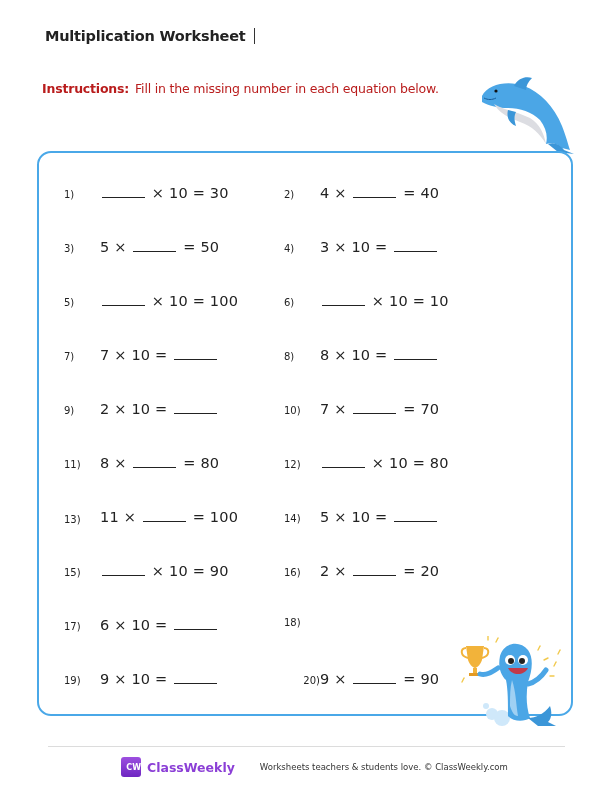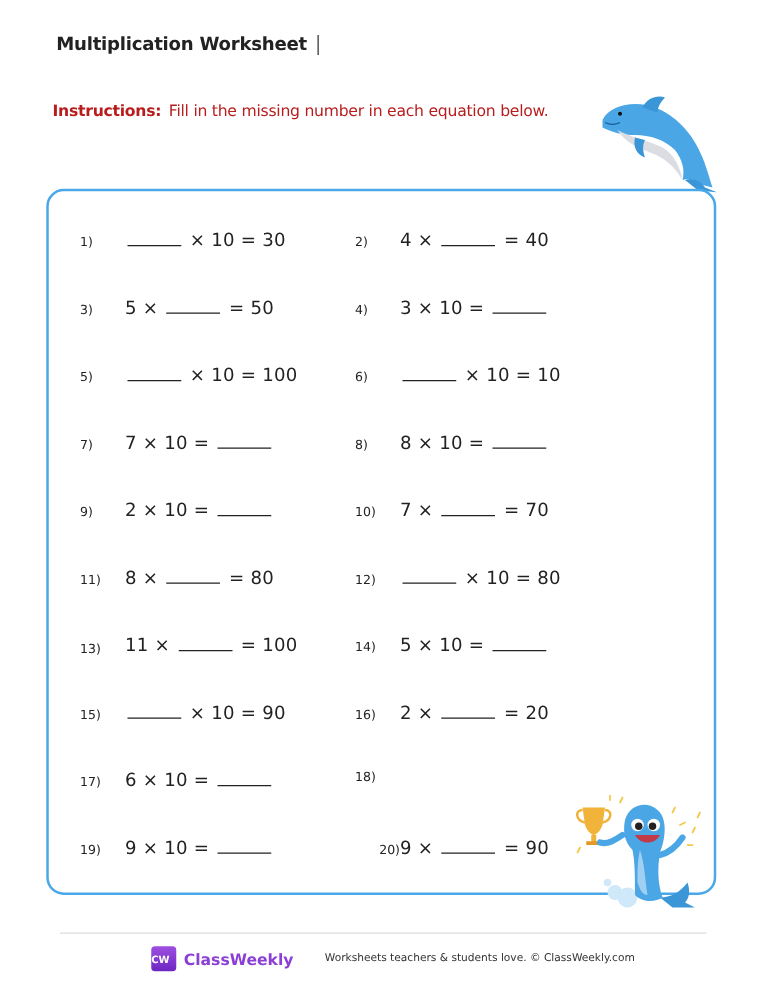--- a/index.html
+++ b/index.html
@@ -15,21 +15,21 @@
          border: 2.5px solid #4aa8e8; border-radius: 14px; box-sizing: border-box; }
   .problem { position: absolute; display: flex; align-items: baseline; white-space: nowrap; }
   .num { font-size: 10px; color: #222; width: 36px; display: inline-block; }
   .eq { font-size: 14.5px; color: #222; letter-spacing: 0.2px; }
   .blank { display: inline-block; width: 43px; border-bottom: 1px solid #222; height: 1px; vertical-align: baseline; margin: 0 2px; }
   .dolphin-top { position: absolute; left: 474px; top: 74px; width: 100px; height: 80px; }
   .dolphin-bottom { position: absolute; left: 458px; top: 636px; width: 120px; height: 92px; }
   .footer-line { position: absolute; left: 48px; top: 746px; width: 517px; height: 1px; background: #dcdcdc; }
   .footer { position: absolute; top: 757px; left: 121px; display: flex; align-items: center; white-space: nowrap; }
   .logo { width: 20px; height: 20px; background: linear-gradient(#9d4fe0, #6e26c2); border-radius: 3px; color: #fff;
-          font-size: 8px; font-weight: bold; display: flex; align-items: center; justify-content: flex-start; }
+          font-size: 8px; font-weight: bold; display: flex; align-items: center; justify-content: flex-end; }
   .brand { color: #8b3fd6; font-weight: bold; font-size: 12.5px; margin-left: 6px; }
   .tagline { font-size: 8.5px; color: #333; margin-left: 25px; }
 </style>
 </head>
 <body>
 
 <div class="header">
   <span class="title">Multiplication Worksheet</span>
   <span class="sep"></span>
 </div>

